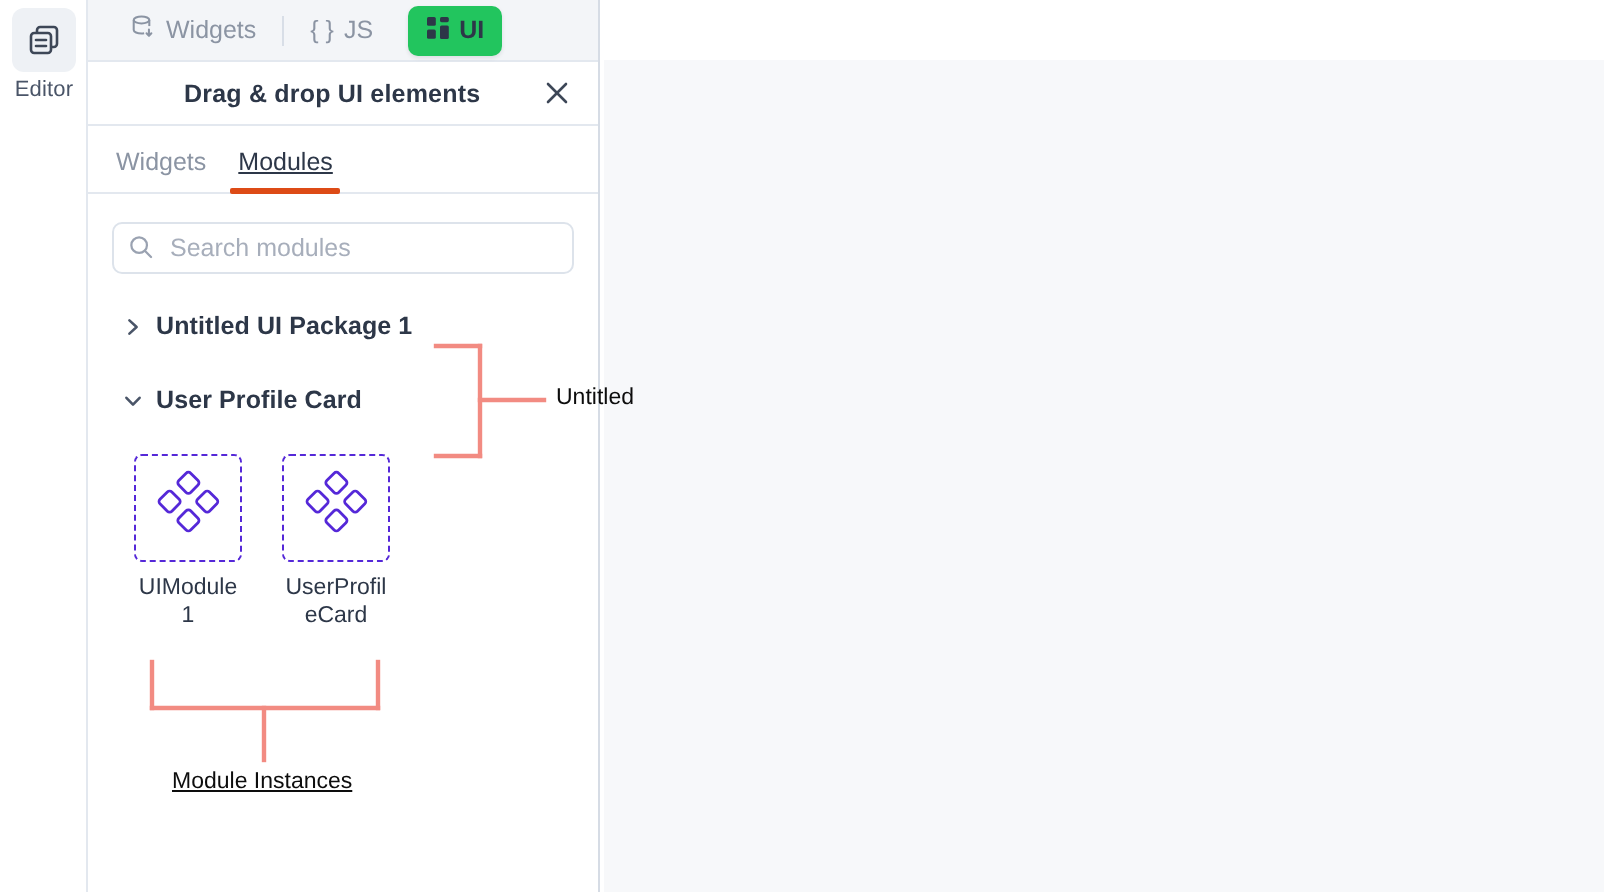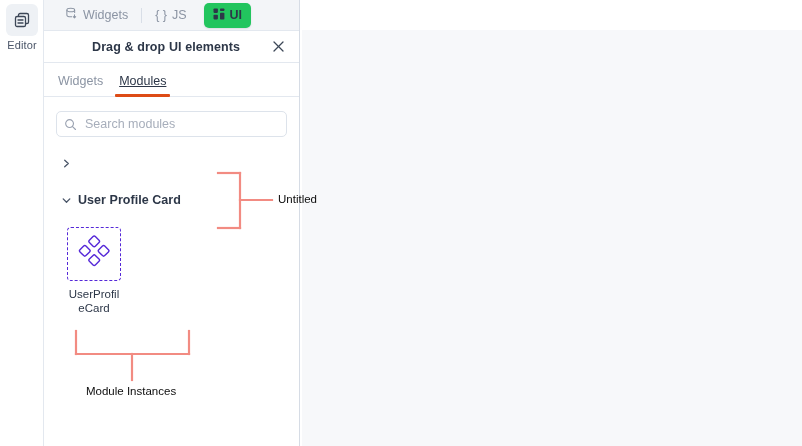--- a/index.html
+++ b/index.html
@@ -208,21 +208,21 @@
     pointer-events: none;
     overflow: visible;
   }
   .anno-label {
     position: absolute;
     font-size: 11.5px;
     color: #0d0d0d;
     white-space: nowrap;
   }
   #anno-package-label { left: 278px; top: 193px; }
-  #anno-instances-label { left: 86px; top: 385px; }
+  #anno-instances-label { left: 86px; top: 385px; text-decoration: underline; }
 
   
   .canvas-top {
     position: absolute; left: 301px; top: 0;
     width: 501px; height: 30px;
     background: #ffffff;
   }
   .canvas {
     position: absolute; left: 302px; top: 30px;
     width: 500px; height: 416px;
@@ -312,33 +312,47 @@
         <input class="search-input" type="text" placeholder="Search modules" style="">
       </div>
 
       <div class="tree">
         <div class="tree-row">
           <span class="tree-caret">
             <svg width="9" height="9" viewBox="0 0 9 9" fill="none" stroke="#4a5568" stroke-width="1.3" stroke-linecap="round" stroke-linejoin="round">
               <polyline points="2.7,1.2 6.3,4.5 2.7,7.8"></polyline>
             </svg>
           </span>
+          <span class="tree-label">Untitled UI Package 1</span>
         </div>
         <div class="tree-gap"></div>
         <div class="tree-row">
           <span class="tree-caret">
             <svg width="9" height="9" viewBox="0 0 9 9" fill="none" stroke="#4a5568" stroke-width="1.3" stroke-linecap="round" stroke-linejoin="round">
               <polyline points="1.2,2.9 4.5,6.3 7.8,2.9"></polyline>
             </svg>
           </span>
           <span class="tree-label">User Profile Card</span>
         </div>
       </div>
 
       <div class="modules-grid">
+        <div class="module-cell">
+          <div class="module-tile">
+            <span>
+              <svg width="34" height="34" viewBox="0 0 34 34" fill="none" stroke="#5528d8" stroke-width="1.4">
+                <rect x="13" y="2.2" width="8.4" height="8.4" rx="1.6" transform="rotate(45 17.2 6.4)"></rect>
+                <rect x="3.6" y="11.6" width="8.4" height="8.4" rx="1.6" transform="rotate(45 7.8 15.8)"></rect>
+                <rect x="22.4" y="11.6" width="8.4" height="8.4" rx="1.6" transform="rotate(45 26.6 15.8)"></rect>
+                <rect x="13" y="21" width="8.4" height="8.4" rx="1.6" transform="rotate(45 17.2 25.2)"></rect>
+              </svg>
+            </span>
+          </div>
+          <div class="module-name">UIModule 1</div>
+        </div>
 
         <div class="module-cell">
           <div class="module-tile">
             <span>
               <svg width="34" height="34" viewBox="0 0 34 34" fill="none" stroke="#5528d8" stroke-width="1.4">
                 <rect x="13" y="2.2" width="8.4" height="8.4" rx="1.6" transform="rotate(45 17.2 6.4)"></rect>
                 <rect x="3.6" y="11.6" width="8.4" height="8.4" rx="1.6" transform="rotate(45 7.8 15.8)"></rect>
                 <rect x="22.4" y="11.6" width="8.4" height="8.4" rx="1.6" transform="rotate(45 26.6 15.8)"></rect>
                 <rect x="13" y="21" width="8.4" height="8.4" rx="1.6" transform="rotate(45 17.2 25.2)"></rect>
               </svg>

